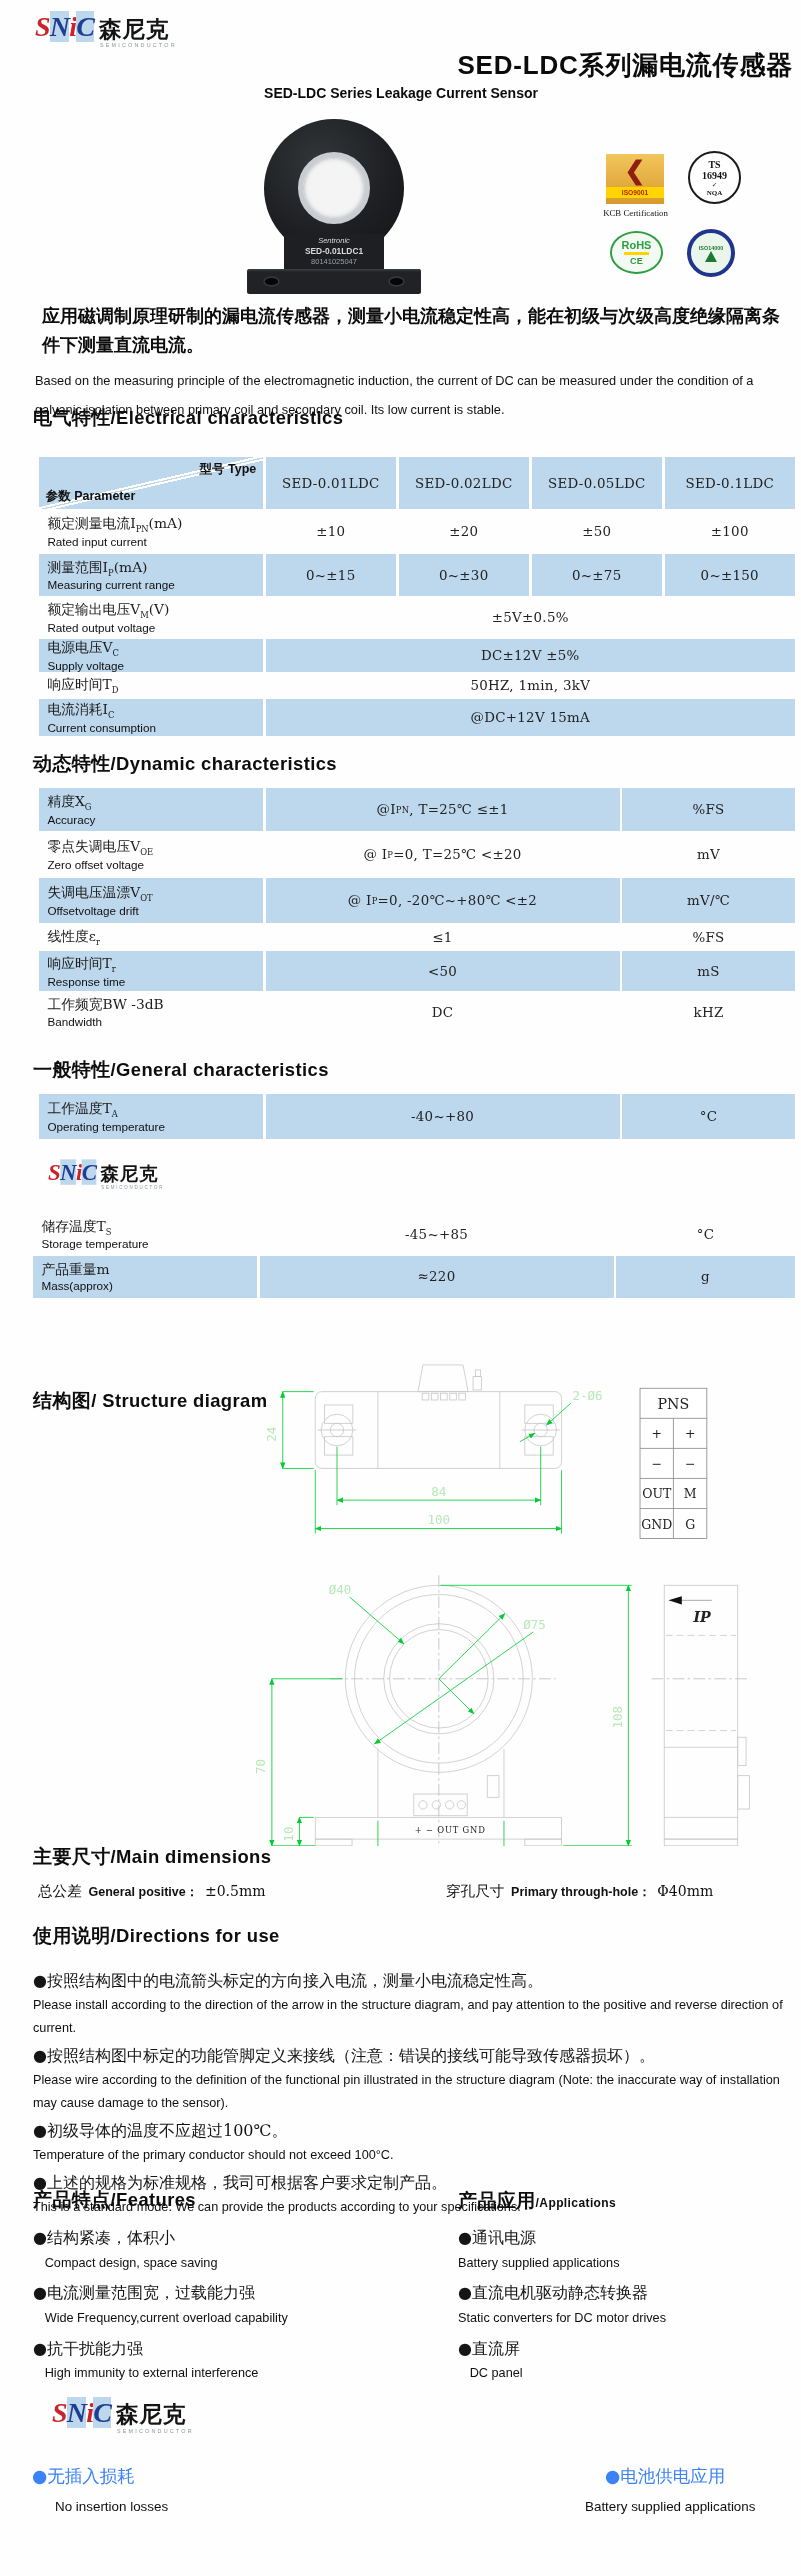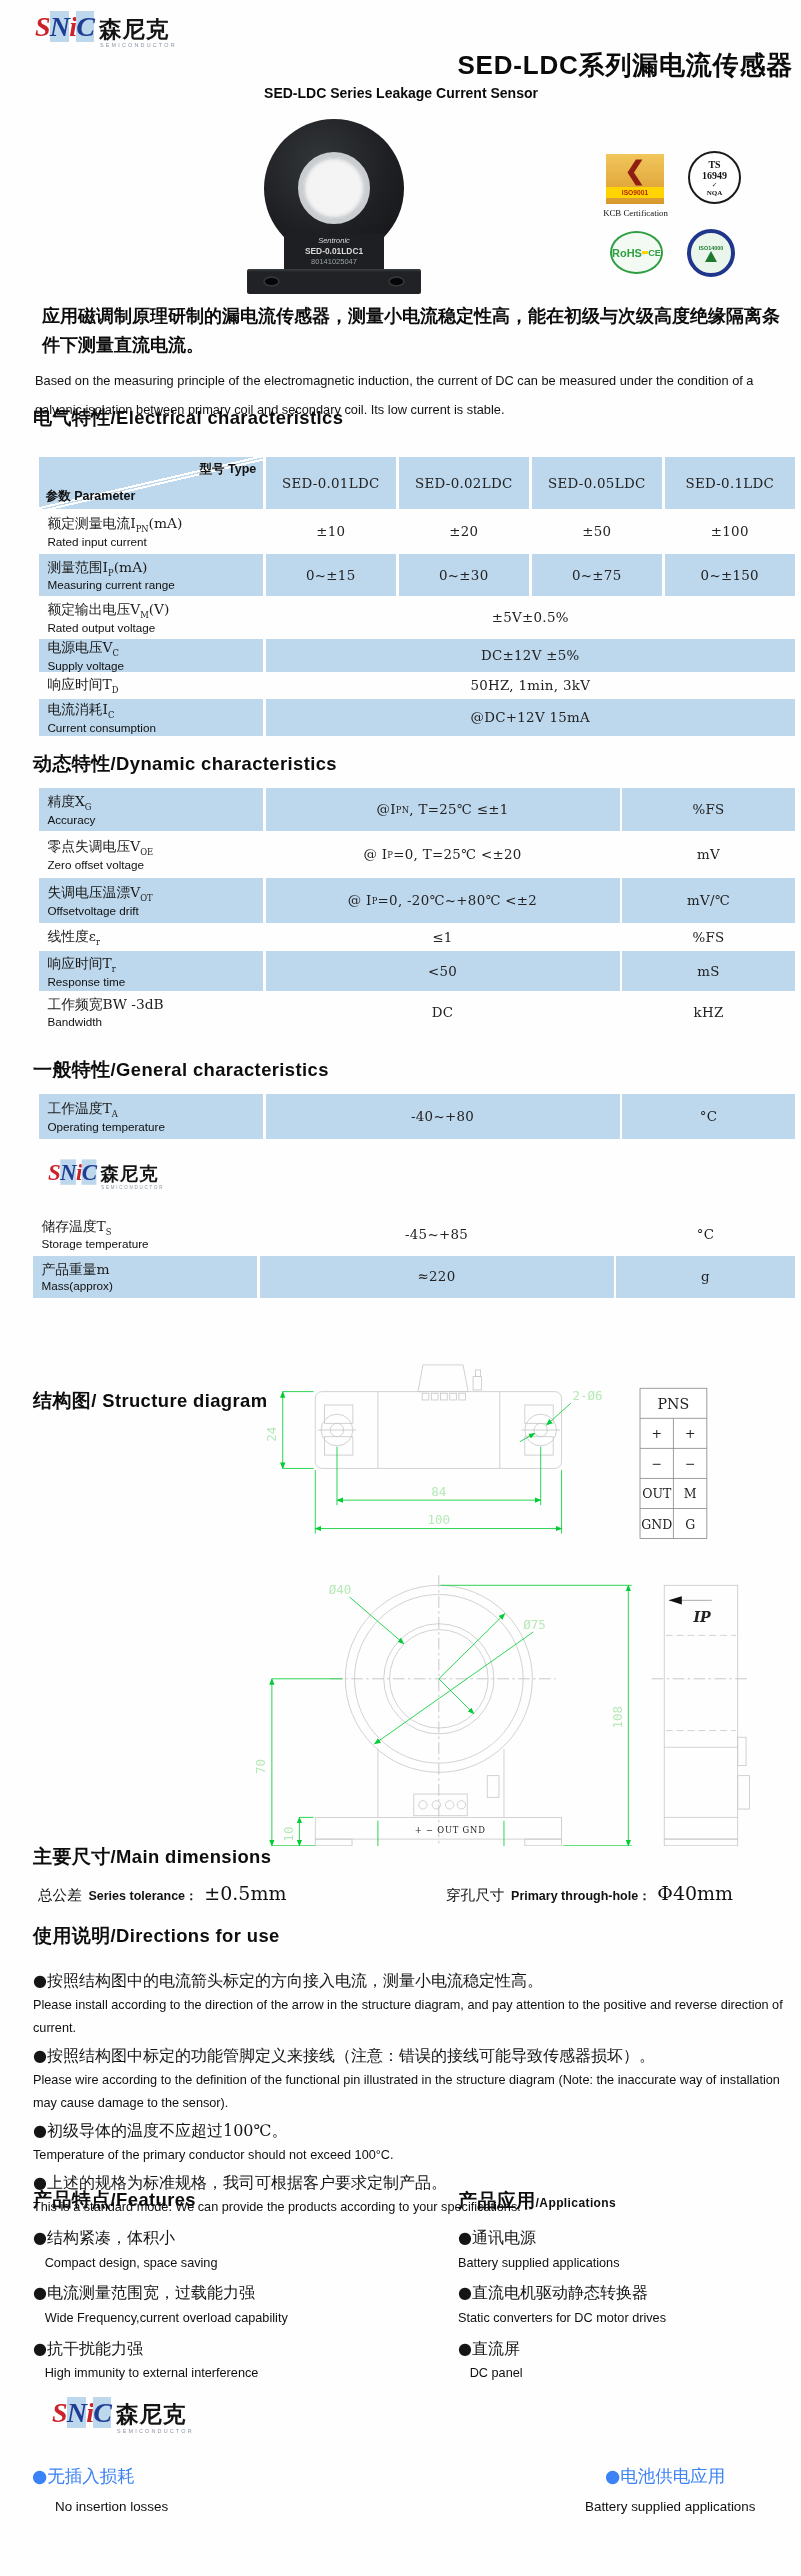--- a/index.html
+++ b/index.html
@@ -38,21 +38,21 @@
   .cert-kcb .chev { font-size:25px; font-weight:bold; color:#8f1d12; line-height:33px; }
   .cert-kcb .band { width:100%; height:11px; background:#ffd400; color:#b3250f; font-size:6.7px; font-weight:bold; text-align:center; line-height:11px; }
   .cert-kcb-label { position:absolute; left:591px; top:208px; width:89px; text-align:center; font-family:"Liberation Serif",serif; font-size:8.8px; color:#111; }
   .cert-ts { position:absolute; left:688px; top:151px; width:53px; height:53px; border-radius:50%; border:2.5px double #1a1a1a;
              display:flex; flex-direction:column; align-items:center; justify-content:center; background:#fff; font-family:"Liberation Serif",serif; }
   .cert-ts .l1 { font-size:10px; font-weight:bold; }
   .cert-ts .l2 { font-size:10px; font-weight:bold; }
   .cert-ts .l3 { font-size:6.7px; }
   .cert-ts .l4 { font-size:7px; font-weight:bold; }
   .cert-rohs { position:absolute; left:610px; top:231px; width:53px; height:43px; border:2.5px solid #2f9e41; border-radius:50%;
-               display:flex; align-items:center; justify-content:center; background:#f2faf3; }
+               display:flex; flex-direction:column; align-items:center; justify-content:center; background:#f2faf3; }
   .cert-rohs .r1 { font-size:11px; font-weight:bold; color:#2f9e41; }
   .cert-rohs .bar { width:25px; height:2.5px; background:#ffd400; margin:0.8px 0; }
   .cert-rohs .r2 { font-size:9.2px; font-weight:bold; color:#2f9e41; }
   .cert-iso14 { position:absolute; left:687px; top:229px; width:48px; height:48px; border-radius:50%; border:4.2px solid #20368c;
                 background:#eaf6ec; display:flex; flex-direction:column; align-items:center; justify-content:center; }
   .cert-iso14 .t { font-size:5.4px; font-weight:bold; color:#1d7a2e; }
   .cert-iso14 .tree { width:0; height:0; border-left:6.7px solid transparent; border-right:6.7px solid transparent; border-bottom:11.7px solid #1d7a2e; }
 
   .desc-cn { position:absolute; left:42px; top:302px; width:753px; font-size:18px; font-weight:600; line-height:1.62; color:#0d0d0d; }
   .desc-en { position:absolute; left:35px; top:366px; width:758px; font-size:12.8px; line-height:2.3; color:#101010; }
@@ -89,21 +89,21 @@
   .dir .cn { font-family:"DejaVu Serif","Liberation Serif",serif; font-size:16px; color:#151515; margin-top:5.8px; }
   .dir .en { font-size:12.7px; line-height:1.8; color:#0f0f0f; margin-top:2.5px; }
   .feat-col { position:absolute; width:393px; }
   .feat-col .cn { font-family:"DejaVu Serif","Liberation Serif",serif; font-size:16px; color:#151515; margin-top:13.4px; }
   .feat-col .en { font-size:12.7px; color:#0f0f0f; margin-top:6.7px; padding-left:11.7px; }
 
   .tolline { position:absolute; top:1882px; left:38px; width:758px; }
   .tolline .grp { display:inline-flex; align-items:baseline; gap:6.7px; }
   .tolline .cjk { font-family:"DejaVu Serif","Liberation Serif",serif; font-size:14.6px; }
   .tolline .lat { font-size:12.5px; font-weight:bold; }
-  .tolline .v { font-family:"DejaVu Serif","Liberation Serif",serif; font-size:19px; }
+  .tolline .v { font-family:"DejaVu Serif","Liberation Serif",serif; font-size:14px; }
 
   .foot-cn { position:absolute; font-family:"DejaVu Serif","Liberation Serif",serif; font-size:17.5px; color:#3b82f6; }
   .foot-en { position:absolute; font-size:13.4px; color:#0f0f0f; }
 
   svg text { font-family:"DejaVu Sans Mono","Liberation Mono",monospace; }
   .dimtx { fill:#b7e9b7; font-size:15px; }
   .cadtx { fill:#222; font-family:"DejaVu Serif","Liberation Serif",serif; }
 </style>
 </head>
 <body>
@@ -470,21 +470,21 @@
     <text class="dimtx" x="539" y="623" text-anchor="middle">30</text>
   </svg>
 
   <div class="h2" style="left:33px; top:1844px;">
     <span>主要尺寸</span><span class="en">/Main dimensions</span>
   </div>
 
   <div class="tolline">
     <span class="grp" style="position:absolute; left:0;">
       <span class="cjk">总公差</span>
-      <span class="lat">Series tolerance：</span>
+      <span class="lat">General positive：</span>
       <span class="v">±0.5mm</span>
     </span>
     <span class="grp" style="position:absolute; left:408px;">
       <span class="cjk">穿孔尺寸</span>
       <span class="lat">Primary through-hole：</span>
       <span class="v">Φ40mm</span>
     </span>
   </div>
 
   <div class="h2" style="left:33px; top:1923px;">

